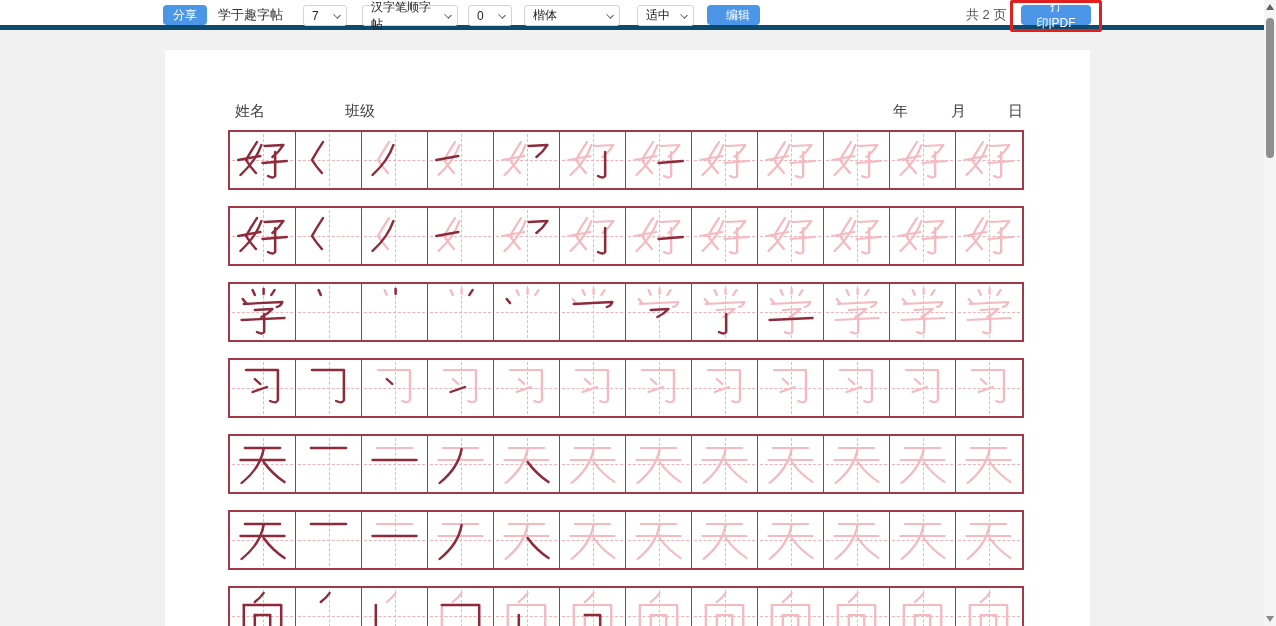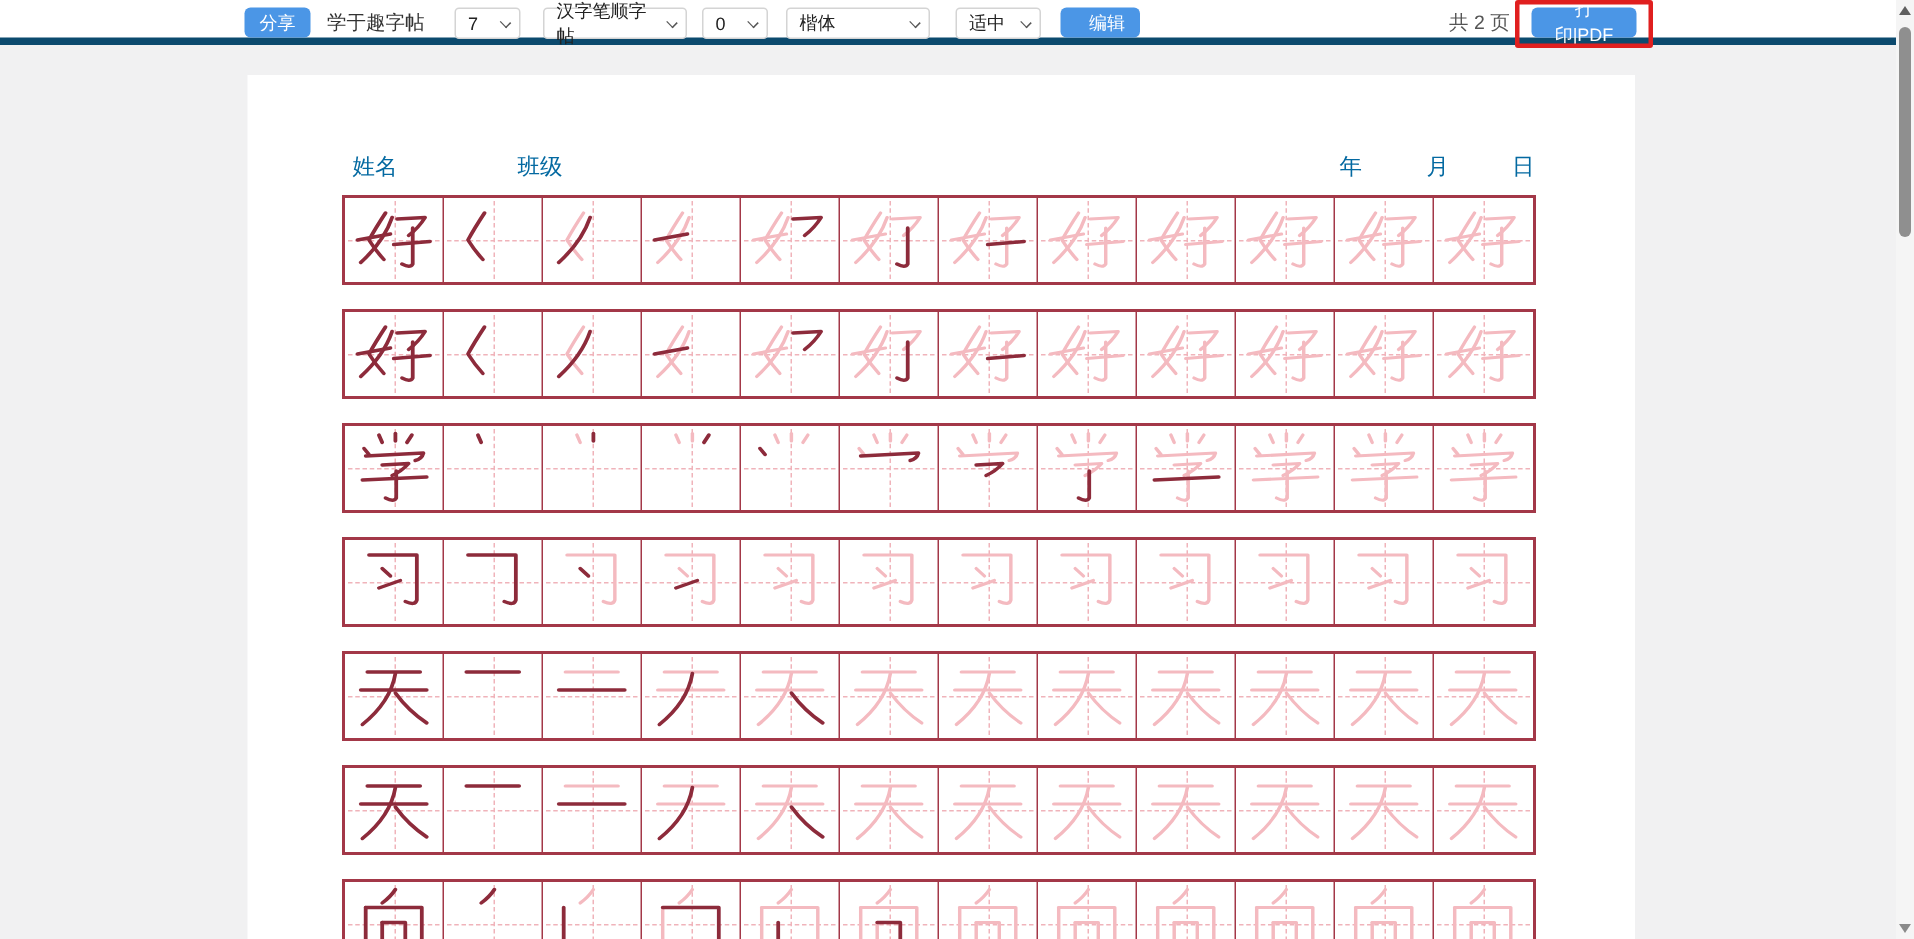--- a/index.html
+++ b/index.html
@@ -32,21 +32,21 @@
     border-bottom:6px solid #606060; }
   .sb-down { position:absolute; bottom:4px; left:2px; width:0; height:0;
     border-left:4px solid transparent; border-right:4px solid transparent;
     border-top:6px solid #8a8a8a; }
   .sb-thumb { position:absolute; top:18px; left:2px; width:8px; height:140px;
     background:#8f8f8f; border-radius:4px; }
 
   
   .page { position:absolute; left:165px; top:50px; width:925px; height:800px;
     background:#fff; }
-  .hdr-label { position:absolute; top:52px; font-size:15px; color:#0369a1; }
+  .hdr-label { position:absolute; top:52px; font-size:15px; color:#404040; }
 
   .grid-row { position:absolute; left:63px; display:flex;
     border:2px solid var(--gb); background:#fff; }
   .cell { position:relative; width:66px; height:56px; flex:0 0 66px;
     border-right:1.5px solid var(--gb); }
   .cell:last-child { border-right:none; }
   .gh { position:absolute; left:2px; right:2px; top:50%;
     border-top:1px dashed var(--gp); }
   .gv { position:absolute; top:2px; bottom:2px; left:50%;
     border-left:1px dashed var(--gp); }

